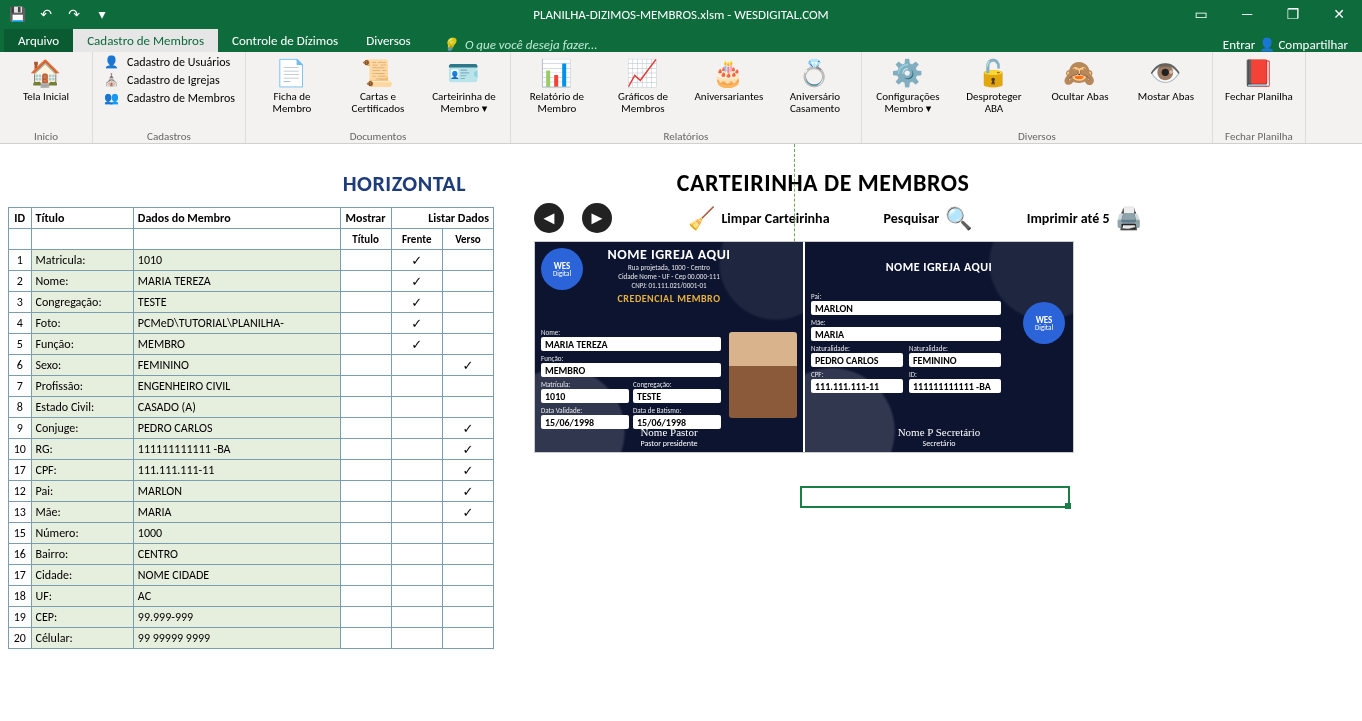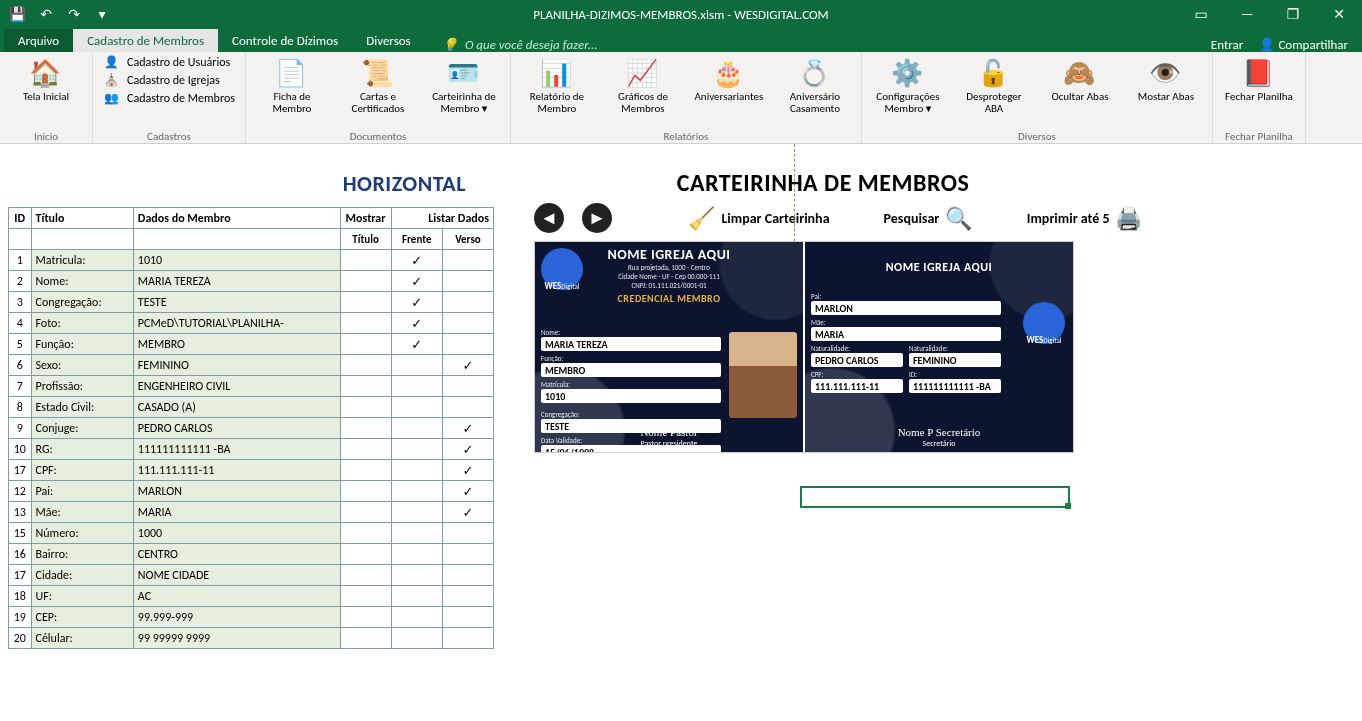--- a/index.html
+++ b/index.html
@@ -12,21 +12,21 @@
 .titlebar .spacer { flex:1; }
 .titlebar .winfile { position:absolute; left:50%; transform:translateX(-50%); font-size:13px; }
 .titlebar .winbtns { display:flex; }
 .titlebar .winbtn { width:46px; text-align:center; font-size:14px; cursor:pointer; }
 
 
 .ribtabs { background:#0d6b3c; height:24px; display:flex; align-items:flex-end; padding-left:4px; color:#fff; font-size:13px; }
 .ribtab { padding:4px 14px; cursor:pointer; }
 .ribtab.file { background:#0a5a32; }
 .ribtab.active { background:#e6e6e6; color:#0d6b3c; }
-.ribactions { margin-left:auto; display:flex; align-items:center; gap:16px; padding-right:14px; }
+.ribactions { margin-left:auto; display:flex; align-items:center; gap:4px; padding-right:14px; }
 .ribactions span { cursor:pointer; }
 .tellme { color:#dfe; opacity:.85; margin-left:18px; display:flex; align-items:center; gap:6px; font-style:italic; }
 
 
 .ribbon { background:#f3f2f1; border-bottom:1px solid #d0d0d0; height:92px; display:flex; }
 .ribgroup { border-right:1px solid #dcdcdc; padding:2px 8px 0 8px; display:flex; flex-direction:column; }
 .ribgroup .icons { flex:1; display:flex; align-items:flex-start; gap:10px; }
 .ribgroup .glabel { text-align:center; font-size:11px; color:#666; padding-bottom:0; }
 .bigbtn { display:flex; flex-direction:column; align-items:center; justify-content:flex-start; width:76px; cursor:pointer; text-align:center; font-size:11px; line-height:1.1; gap:3px; padding-top:4px; }
 .bigbtn .bicon { font-size:26px; height:30px; display:flex; align-items:center; justify-content:center; }
@@ -57,31 +57,31 @@
 
 .actionrow { display:flex; align-items:center; gap:18px; margin-bottom:8px; }
 .actionrow .navarr { width:30px; height:30px; border-radius:50%; background:#222; color:#fff; display:flex; align-items:center; justify-content:center; font-size:18px; cursor:pointer; }
 .actionrow .actlink { font-weight:bold; font-size:14px; display:flex; align-items:center; gap:6px; cursor:pointer; }
 .actionrow .aicon { font-size:22px; }
 
 
 .cardwrap { display:flex; gap:2px; border:1px solid #ccc; width:540px; }
 .card { width:268px; height:210px; background:#0c1430; position:relative; color:#fff; font-size:9px; overflow:hidden; }
 .card .swoosh { position:absolute; inset:0; background:radial-gradient(circle at 10% 90%, rgba(255,255,255,.15) 0 20%, transparent 21%), radial-gradient(circle at 90% 10%, rgba(255,255,255,.08) 0 18%, transparent 19%); }
-.wes-logo { width:42px; height:42px; border-radius:50%; background:#2b63d9; color:#fff; display:flex; flex-direction:row; align-items:flex-end; justify-content:center; font-size:9px; font-weight:bold; line-height:1; }
+.wes-logo { width:42px; height:42px; border-radius:50%; background:#2b63d9; color:#fff; display:flex; flex-direction:column; align-items:center; justify-content:center; font-size:9px; font-weight:bold; line-height:1; }
 .wes-logo .d { font-size:7px; font-weight:normal; }
 .card .hdr { text-align:center; padding-top:4px; }
 .card .churchname { font-weight:bold; font-size:14px; letter-spacing:.5px; }
 .card .addr { font-size:7px; opacity:.9; }
 .card .cred { color:#e8b23b; font-weight:bold; font-size:10px; letter-spacing:.5px; margin-top:2px; }
 .card .fields { position:absolute; left:6px; top:86px; width:180px; }
 .card .fld { margin-bottom:3px; }
 .card .flab { font-size:7px; opacity:.9; }
 .card .fval { background:#fff; color:#000; border-radius:2px; padding:1px 4px; font-size:10px; font-weight:bold; height:14px; overflow:hidden; }
-.card .row2 { display:flex; gap:4px;flex-direction:column; }
+.card .row2 { display:flex; gap:4px; }
 .card .row2 .fld { flex:1; }
 .card .photo { position:absolute; right:6px; top:90px; width:68px; height:86px; background:linear-gradient(180deg,#d9b38c 0 40%,#8a5a3a 40% 100%); border-radius:3px; }
 .card .foot { position:absolute; bottom:4px; left:0; right:0; text-align:center; font-size:8px; }
 .card .sig { font-family:cursive; font-size:11px; }
 
 .card.back .bfields { position:absolute; left:6px; top:50px; width:190px; }
 .card.back .brow { display:flex; gap:6px; }
 .card.back .brow .fld { flex:1; }
 .card.back .wes-logo.br { position:absolute; right:8px; top:60px; }
 

